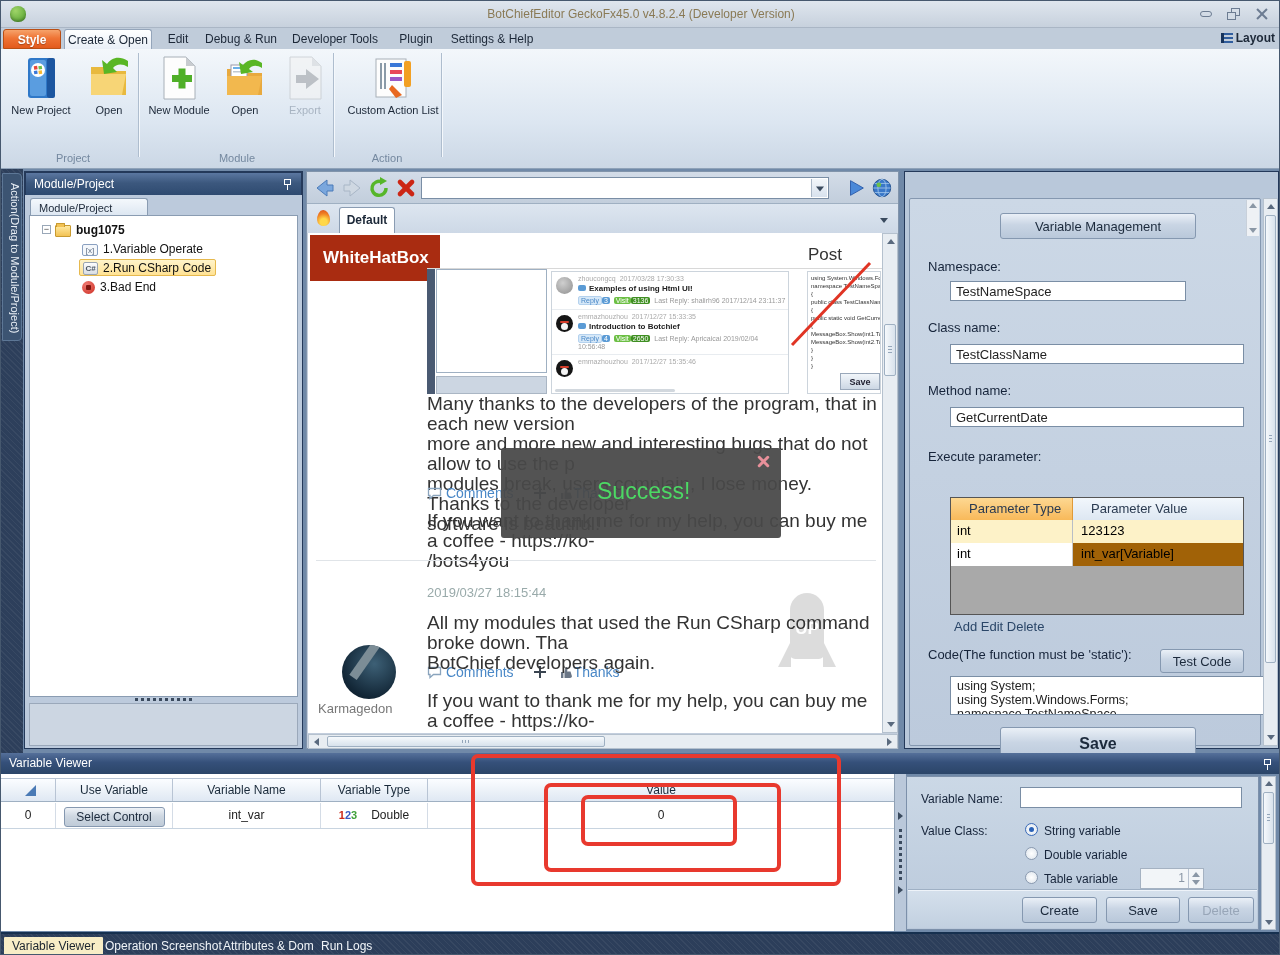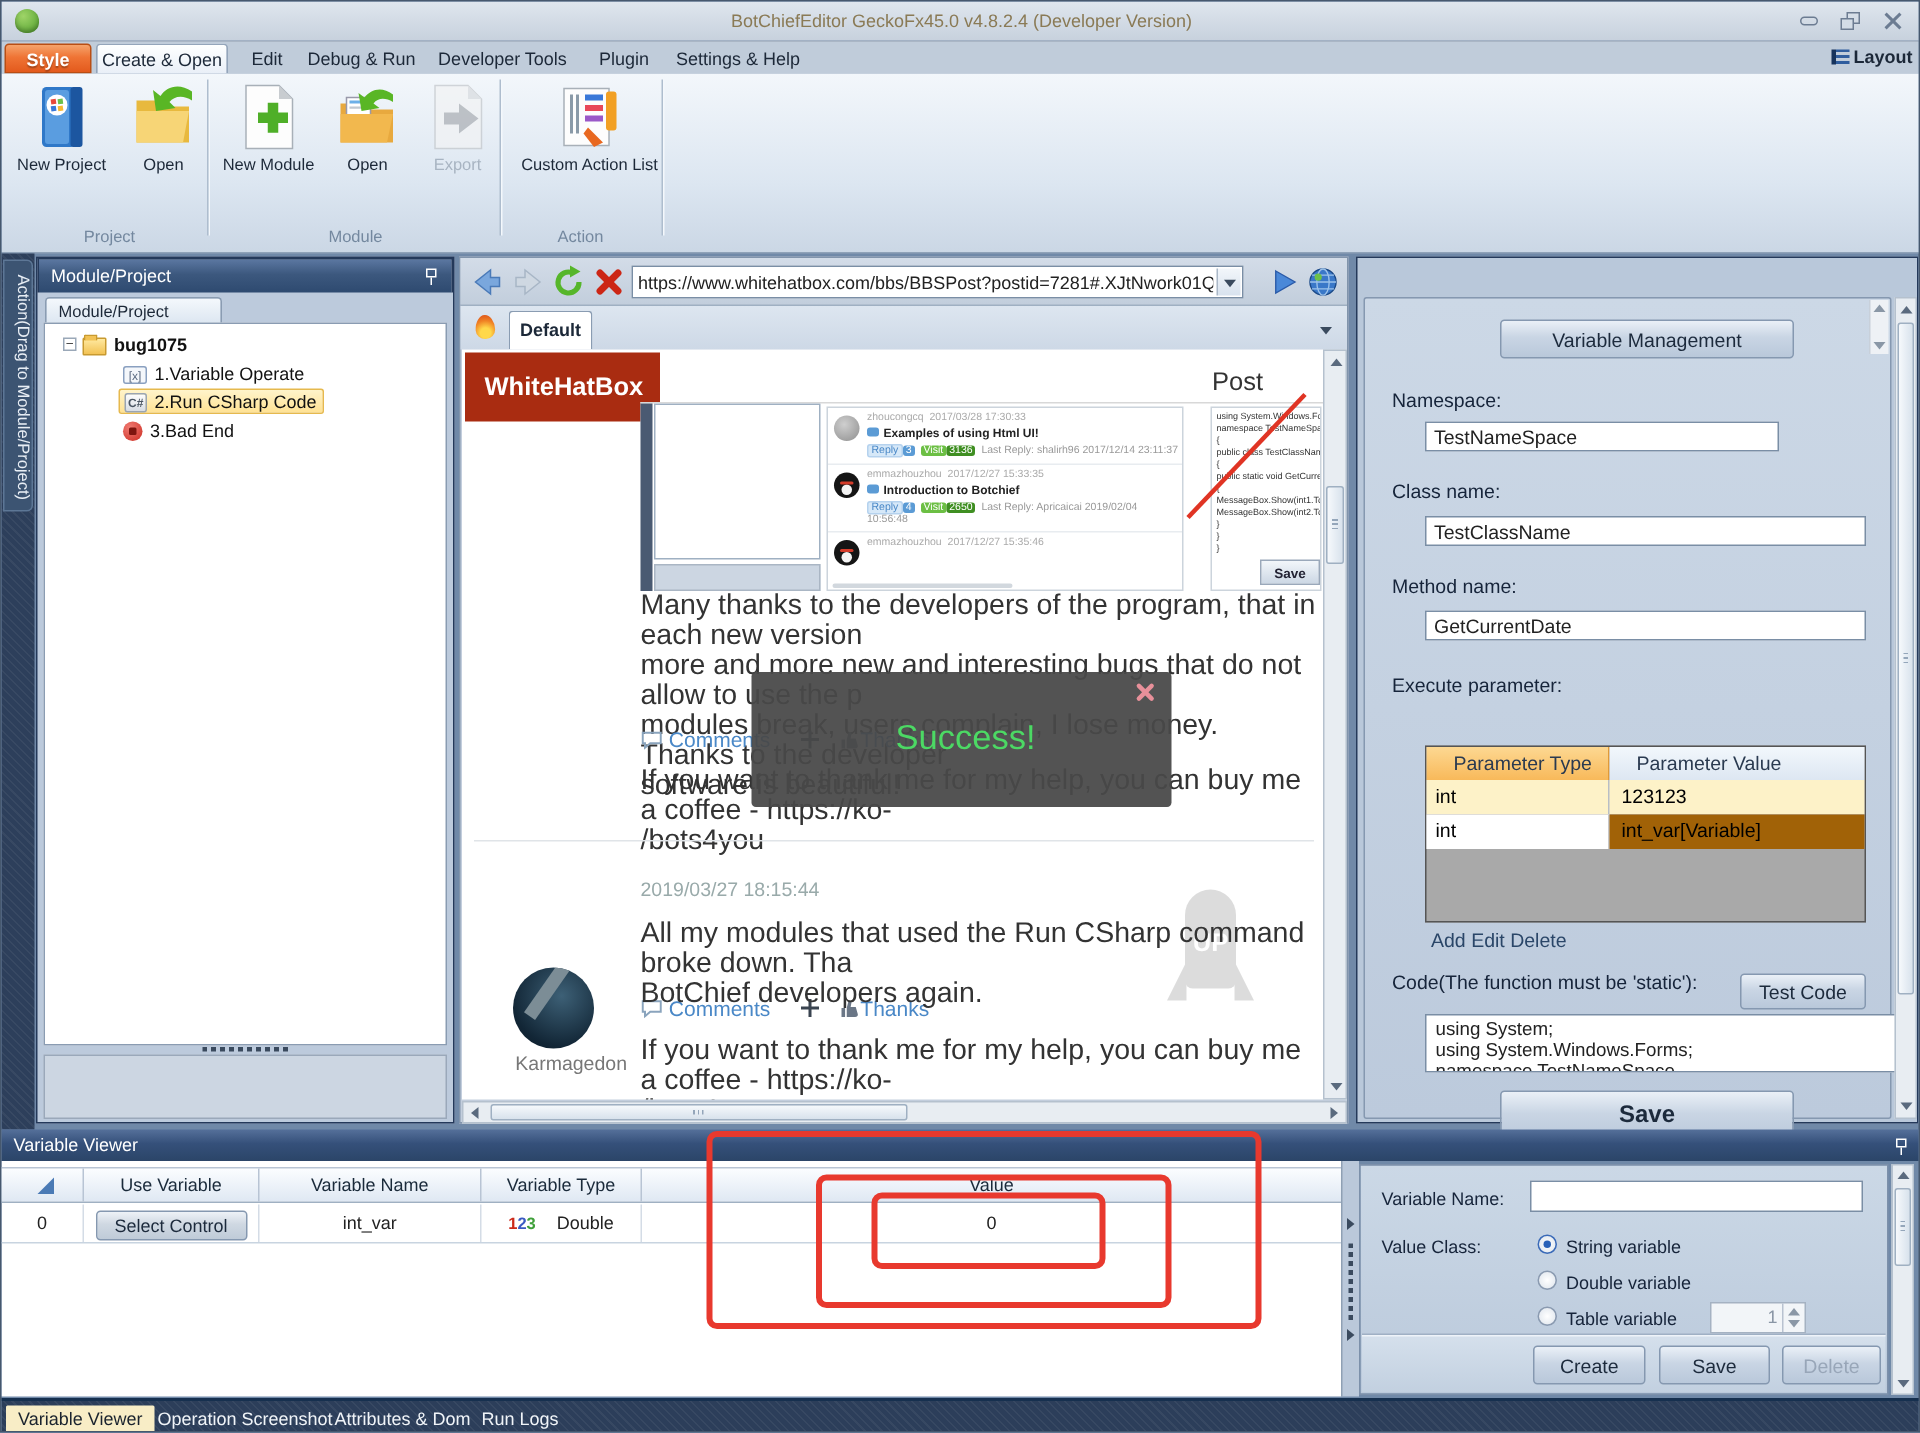--- a/index.html
+++ b/index.html
@@ -122,21 +122,21 @@
   .plinks { position:absolute; font-size:14px; color:#4a88c7; }
   .plinks .lk { margin-right:6px; }
   .plus { display:inline-block; position:relative; width:12px; height:12px; margin:0 14px -1px 14px; }
   .plus b { position:absolute; background:#3a4450; }
   .plus .ph { left:0; top:5px; width:12px; height:2px; }
   .plus .pv { left:5px; top:0; width:2px; height:12px; }
   .divider { position:absolute; left:8px; width:560px; height:1px; background:#e0e4e8; }
   .avatar2 { position:absolute; left:34px; top:412px; width:54px; height:54px; border-radius:50%;
     background:radial-gradient(circle at 60% 35%, #3d6076, #122636 70%, #0a1824); overflow:hidden; }
   .avatar2:before { content:""; position:absolute; left:18px; top:-4px; width:9px; height:40px; background:#7c8d96; transform:rotate(35deg); }
-  .author2 { position:absolute; left:10px; top:468px; width:100px; text-align:right; font-size:13px; color:#777; }
+  .author2 { position:absolute; left:10px; top:468px; width:100px; text-align:left; font-size:13px; color:#777; }
   .pdate { position:absolute; font-size:13px; color:#9aa; }
 
   
   .rocket { position:absolute; left:470px; top:360px; width:58px; height:92px; opacity:.9; }
   .rbody { position:absolute; left:12px; top:0; width:34px; height:66px; background:#d9d9d9; border-radius:17px 17px 5px 5px; }
   .rfin { position:absolute; bottom:18px; width:0; height:0; border-bottom:26px solid #d9d9d9; }
   .rfin-l { left:0; border-left:13px solid transparent; }
   .rfin-r { right:0; border-right:13px solid transparent; }
   .rup { position:absolute; left:0; top:26px; width:58px; text-align:center; font-size:17px; font-weight:bold; color:#fff; }
 
@@ -370,21 +370,20 @@
       </div>
       <div class="bbtn" style="left:87px;">
         <svg viewBox="0 0 24 24" width="24" height="24">
           <g stroke="#cc2615" stroke-width="4.6" stroke-linecap="round">
               <path d="M6 6 L18 18"></path>
               <path d="M18 6 L6 18"></path>
             </g>
         </svg>
       </div>
       <div class="url-box">
-        <input class="url-input" value="https://www.whitehatbox.com/bbs/BBSPost?postid=7281#.XJtNwork01Q" style="">
         <div class="url-drop">
             <span class="caret-down"></span>
           </div>
       </div>
       <div class="bbtn" style="left:538px;top:5px;">
         <svg viewBox="0 0 24 24" width="22" height="22">
             <path d="M6 4 l14 8 l-14 8 z" fill="#4a88d8" stroke="#2a5aa8"></path>
           </svg>
       </div>
       <div class="bbtn" style="left:564px;top:5px;">

